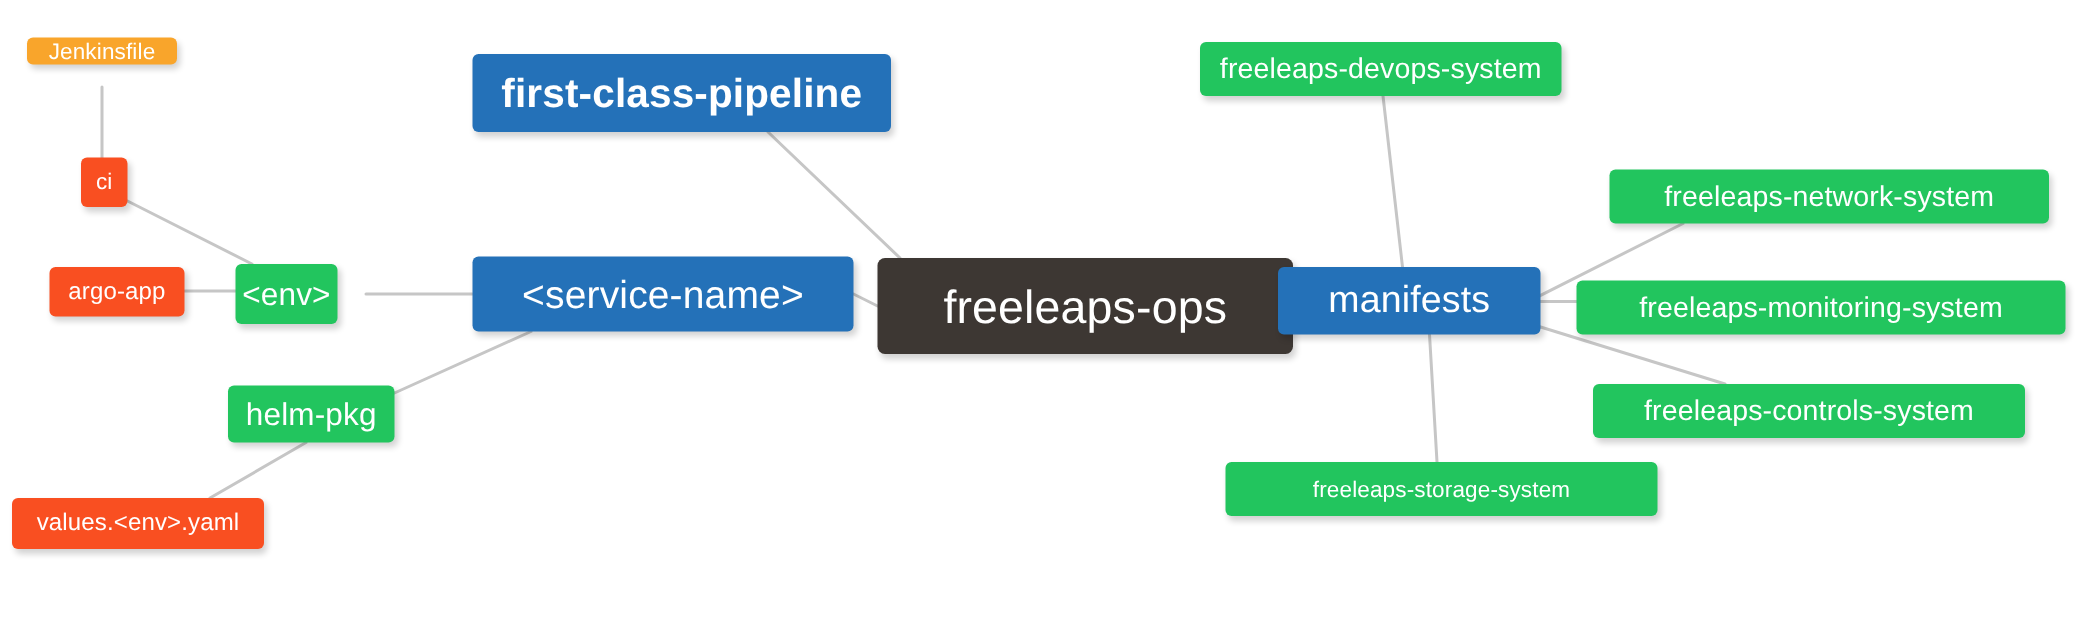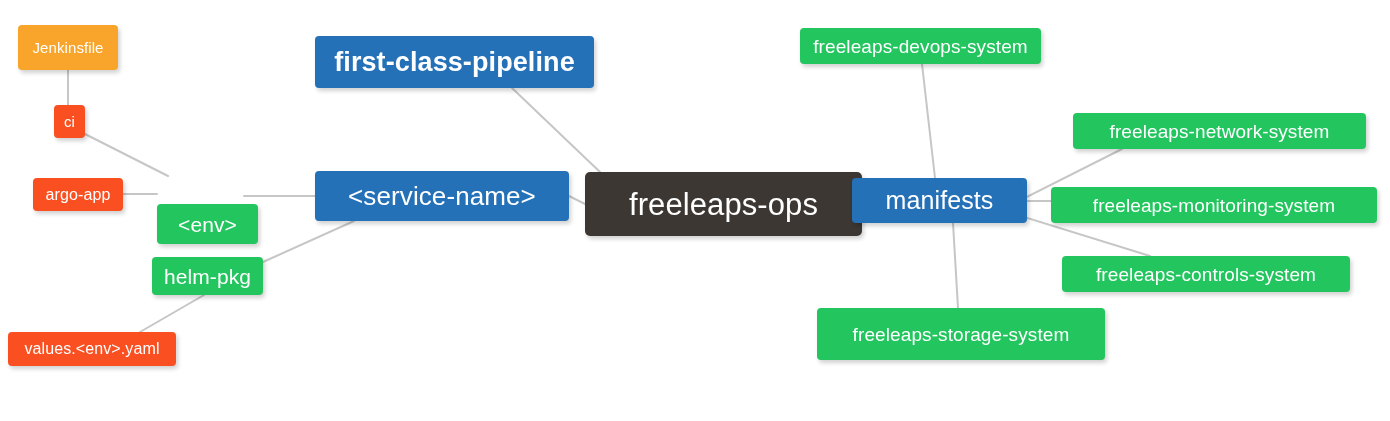--- a/index.html
+++ b/index.html
@@ -64,25 +64,25 @@
       <line x1="1011" y1="205" x2="1122" y2="149" stroke="#c6c6c6" stroke-width="2" stroke-linecap="round"></line>
       <line x1="1011" y1="201" x2="1051" y2="201" stroke="#c6c6c6" stroke-width="2" stroke-linecap="round"></line>
       <line x1="1011" y1="213" x2="1150" y2="256" stroke="#c6c6c6" stroke-width="2" stroke-linecap="round"></line>
       <line x1="953" y1="223" x2="958" y2="308" stroke="#c6c6c6" stroke-width="2" stroke-linecap="round"></line>
     </svg>
   <div id="node-layer">
       <div class="node node-root" style="left: 585px; top: 172px; width: 277px; height: 64px; font-size: 31px;">freeleaps-ops</div>
       <div class="node node-blue" style="left: 315px; top: 171px; width: 254px; height: 50px; font-size: 26px;">&lt;service-name&gt;</div>
       <div class="node node-blue" style="left: 315px; top: 36px; width: 279px; height: 52px; font-size: 27px; font-weight: bold;">first-class-pipeline</div>
       <div class="node node-blue" style="left: 852px; top: 178px; width: 175px; height: 45px; font-size: 25px;">manifests</div>
-      <div class="node node-green" style="left: 157px; top: 176px; width: 101px; height: 40px; font-size: 21px; margin-top: 28px;">&lt;env&gt;</div>
+      <div class="node node-green" style="left: 157px; top: 176px; width: 68px; height: 40px; font-size: 21px;">&lt;env&gt;</div>
       <div class="node node-green" style="left: 152px; top: 257px; width: 111px; height: 38px; font-size: 21px;">helm-pkg</div>
       <div class="node node-green" style="left: 800px; top: 28px; width: 241px; height: 36px; font-size: 19px;">freeleaps-devops-system</div>
       <div class="node node-green" style="left: 1073px; top: 113px; width: 293px; height: 36px; font-size: 19px;">freeleaps-network-system</div>
       <div class="node node-green" style="left: 1051px; top: 187px; width: 326px; height: 36px; font-size: 19px;">freeleaps-monitoring-system</div>
       <div class="node node-green" style="left: 1062px; top: 256px; width: 288px; height: 36px; font-size: 19px; text-align: center;">freeleaps-controls-system</div>
-      <div class="node node-green" style="left: 817px; top: 308px; width: 288px; height: 52px; font-size: 19px;">freeleaps-storage-system</div>
-      <div class="node node-orange" style="left: 18px; top: 25px; width: 100px; height: 45px; font-size: 15px;">Jenkinsfile</div>
+      <div class="node node-green" style="left: 817px; top: 308px; width: 288px; height: 36px; font-size: 15px;">freeleaps-storage-system</div>
+      <div class="node node-orange" style="left: 18px; top: 25px; width: 100px; height: 18px; font-size: 15px;">Jenkinsfile</div>
       <div class="node node-red" style="left: 54px; top: 105px; width: 31px; height: 33px; font-size: 15px;">ci</div>
       <div class="node node-red" style="left: 33px; top: 178px; width: 90px; height: 33px; font-size: 16px;">argo-app</div>
       <div class="node node-red" style="left: 8px; top: 332px; width: 168px; height: 34px; font-size: 16px;">values.&lt;env&gt;.yaml</div>
     </div>
 </div>
 
 </body></html>

